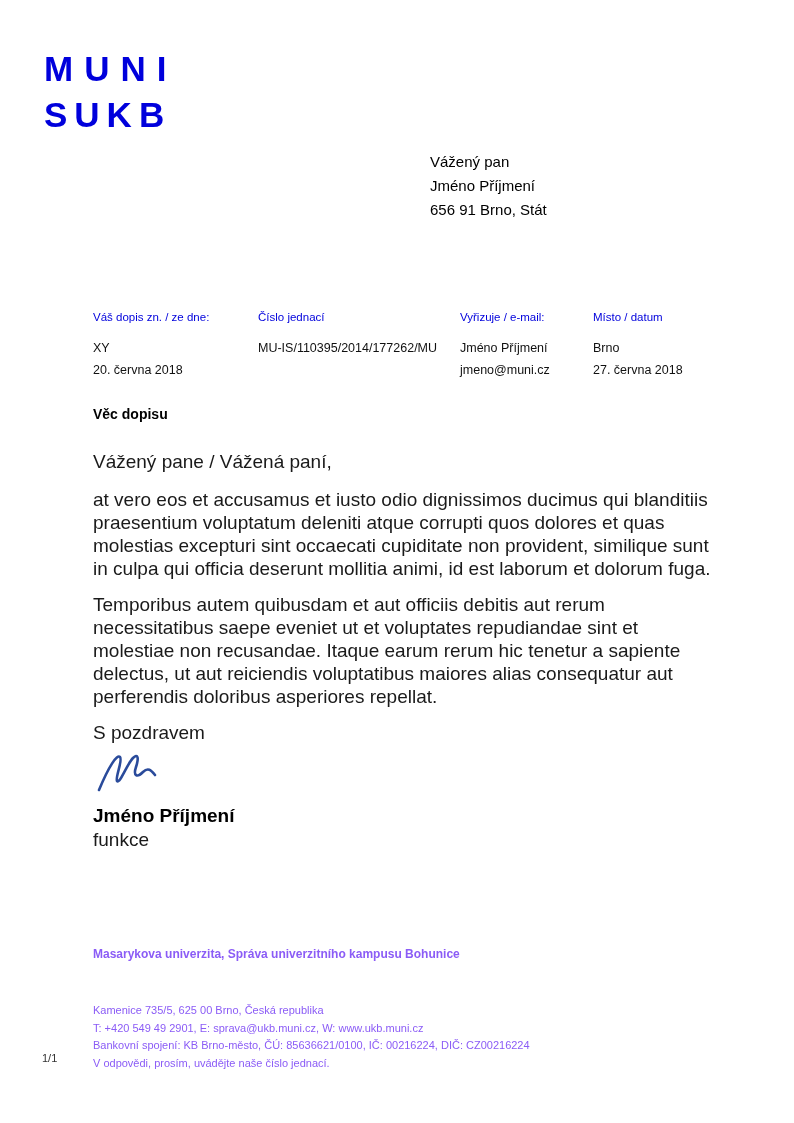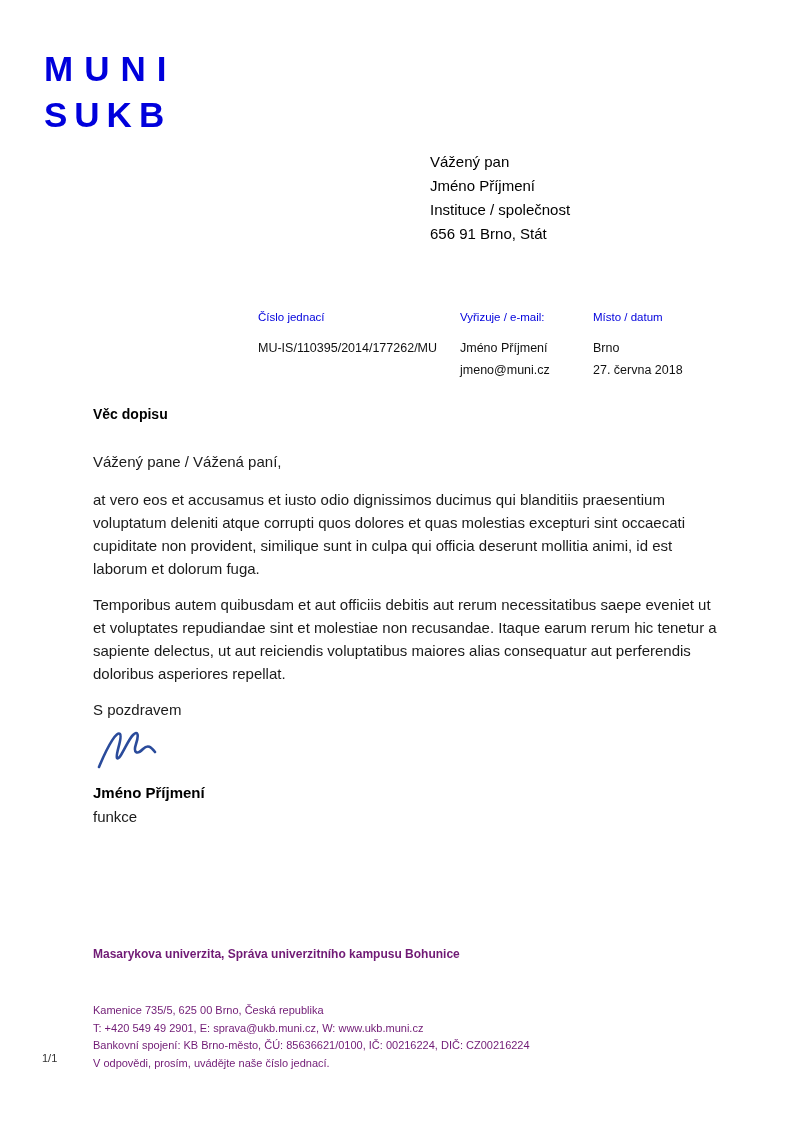--- a/index.html
+++ b/index.html
@@ -66,40 +66,40 @@
     font-weight: bold;
     color: #000000;
   }
 
   
   .letter-body {
     position: absolute;
     left: 93px;
     top: 450px;
     width: 624px;
-    font-size: 15px;
+    font-size: 19px;
     line-height: 23px;
     color: #1a1a1a;
   }
   .salutation { margin: 0 0 15px 0; }
   .letter-body p { margin: 0 0 13px 0; }
   .closing { margin: 9px 0 0 0; }
 
   .signature-block { margin-top: 4px; height: 52px; }
   .signature-svg { display: block; }
 
   .sig-name { font-weight: bold; color: #000; margin-top: 4px; }
   .sig-title { margin-top: 1px; }
 
   
   .footer {
     position: absolute;
     left: 93px;
     top: 947px;
-    color: #701a75;
+    color: #8b5cf6;
   }
   .footer-org {
     font-weight: bold;
     font-size: 12px;
     margin-bottom: 41px;
     white-space: nowrap;
   }
   .footer-line {
     font-size: 11px;
     line-height: 17.5px;
@@ -119,24 +119,28 @@
 <div class="page">
 
   <div class="logo">
     <div class="logo-line1">MUNI</div>
     <div class="logo-line2">SUKB</div>
   </div>
 
   <div class="recipient">
     <div>Vážený pan</div>
     <div>Jméno Příjmení</div>
-    <div>Instituce / společnost</div>
     <div>656 91 Brno, Stát</div>
   </div>
 
+  <div class="meta-col meta-col-1">
+    <div class="label">Váš dopis zn. / ze dne:</div>
+    <div class="value">XY</div>
+    <div class="value">20. června 2018</div>
+  </div>
   <div class="meta-col meta-col-2">
     <div class="label">Číslo jednací</div>
     <div class="value">MU-IS/110395/2014/177262/MU</div>
     <div class="value"></div>
   </div>
   <div class="meta-col meta-col-3">
     <div class="label">Vyřizuje / e-mail:</div>
     <div class="value">Jméno Příjmení</div>
     <div class="value">jmeno@muni.cz</div>
   </div>

